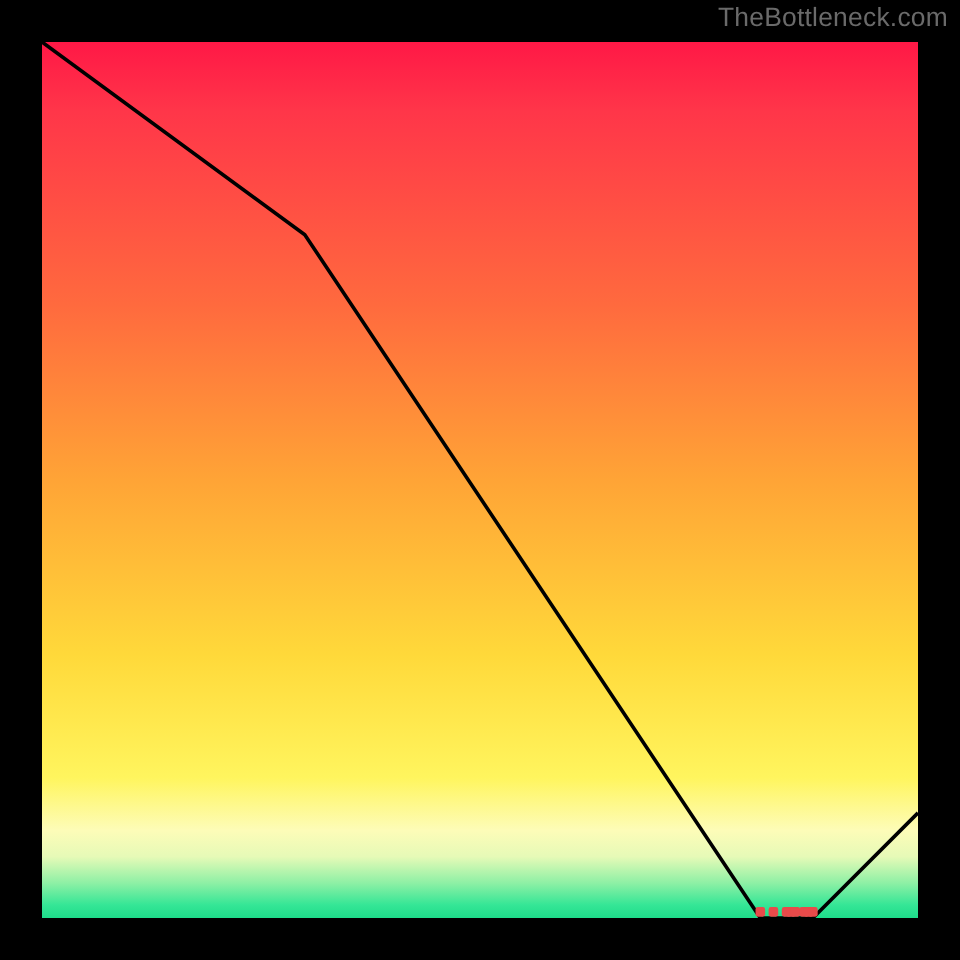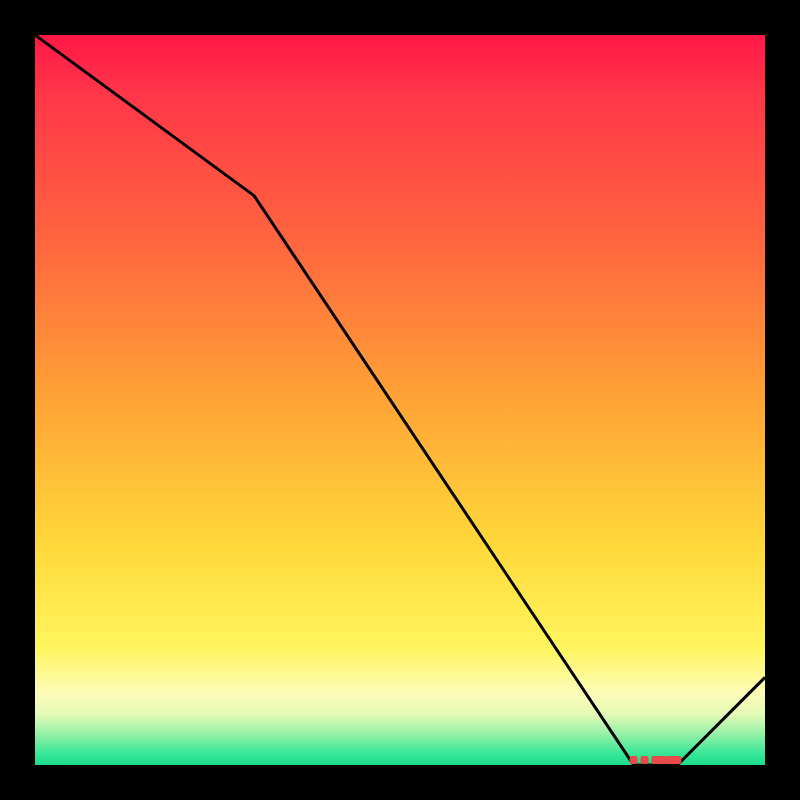--- a/index.html
+++ b/index.html
@@ -57,20 +57,21 @@
     inset: 0;
     width: 100%;
     height: 100%;
     display: block;
   }
 </style>
 </head>
 <body>
 
 <div class="wrap">
+  <div class="attribution">TheBottleneck.com</div>
 
   <div class="plot-frame">
     <div class="gradient"></div>
     <svg class="chart" viewBox="0 0 730 730" preserveAspectRatio="none">
       <g id="line-layer">
           <path d="M0.0 0.0 L219.0 160.6 L598.6 730.0 L642.4 730.0 L730.0 642.4" fill="none" stroke="#000000" stroke-width="3" stroke-linejoin="round"></path>
         </g>
       <g id="marker-layer">
           <rect x="594.6" y="720.9" width="8" height="8" rx="2" fill="#e84a4a"></rect>
           <rect x="605.5" y="720.9" width="8" height="8" rx="2" fill="#e84a4a"></rect>

